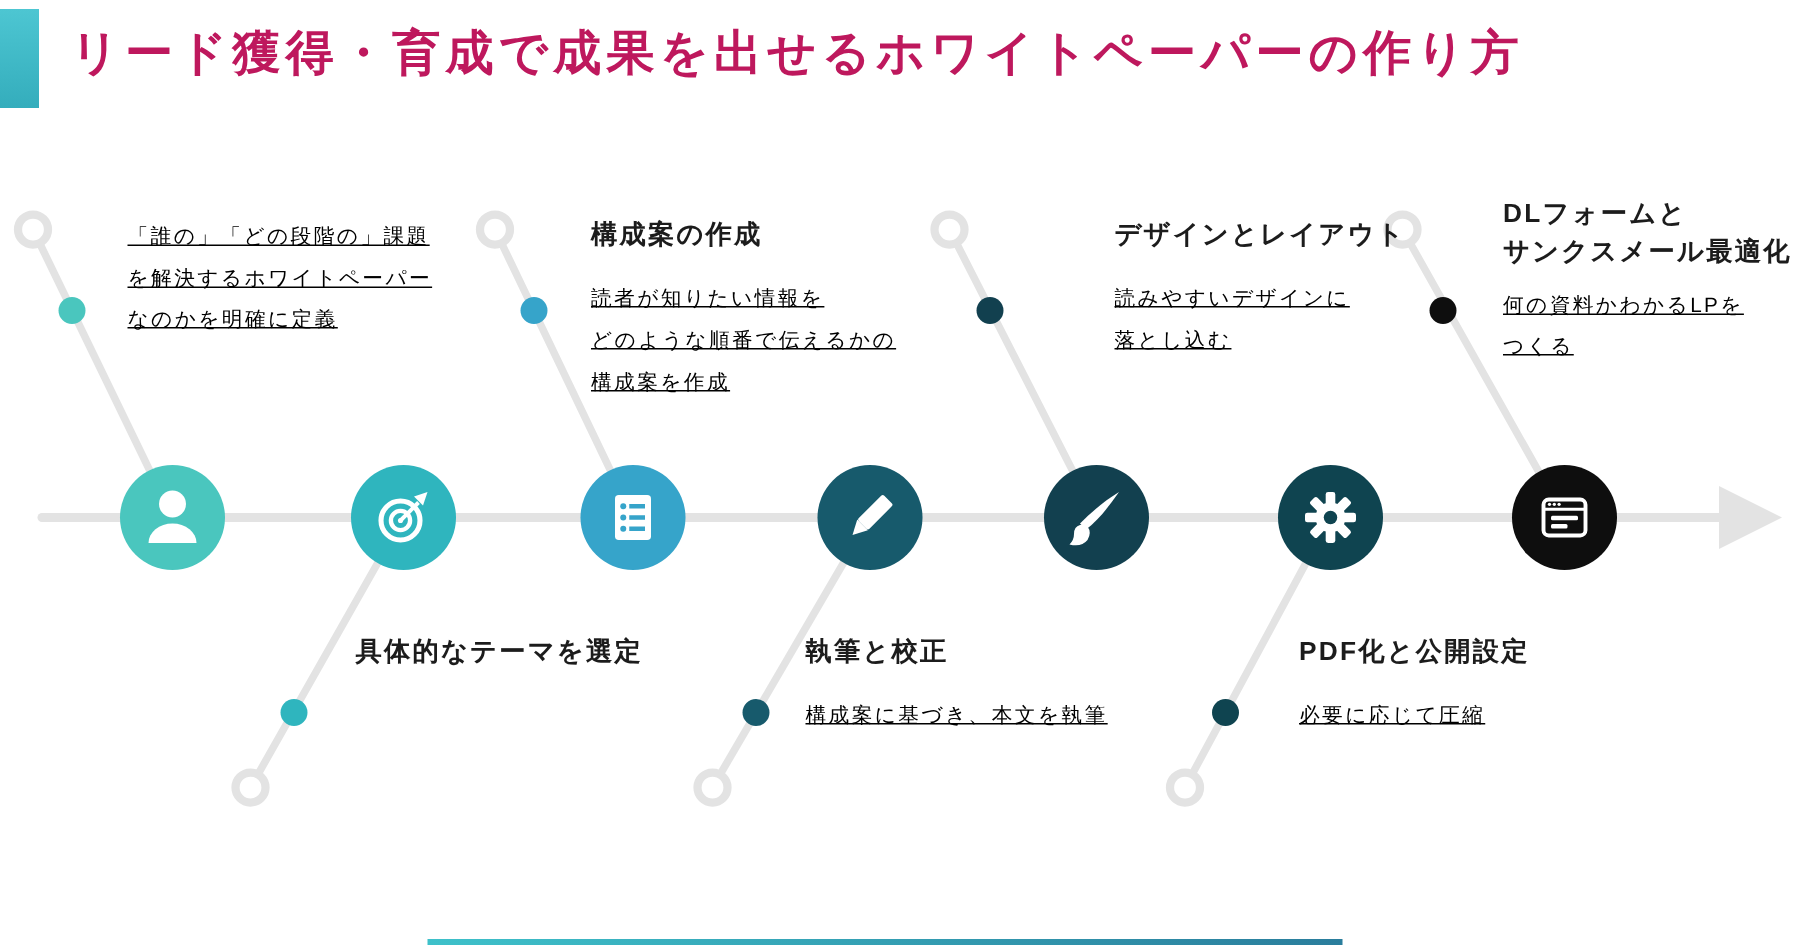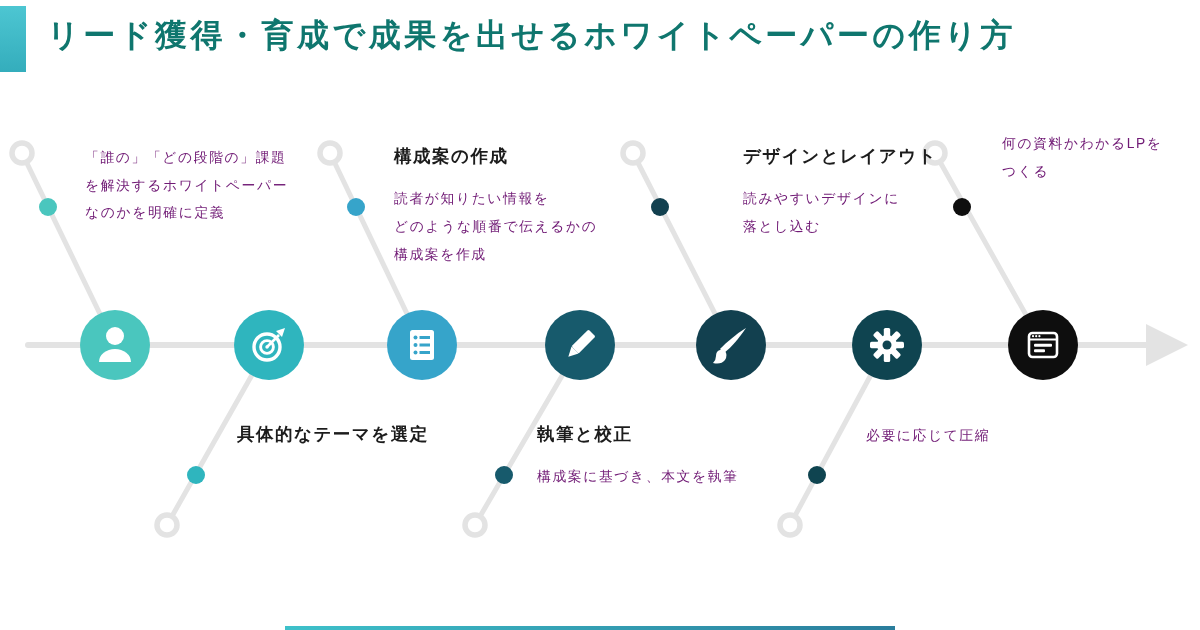--- a/index.html
+++ b/index.html
@@ -3,31 +3,31 @@
 <meta charset="utf-8">
 <style>
   html,body{margin:0;padding:0;background:#ffffff;}
   .canvas{
     position:relative;width:1200px;height:630px;background:#ffffff;overflow:hidden;
     font-family:"Liberation Sans","DejaVu Sans",sans-serif;
   }
   .accent{position:absolute;left:0;top:6px;width:26px;height:66px;}
   .title{
     position:absolute;left:47px;top:14px;margin:0;
-    font-size:32px;font-weight:700;letter-spacing:3.5px;color:#0f766e;white-space:nowrap;
+    font-size:32px;font-weight:700;letter-spacing:3.5px;color:#be185d;white-space:nowrap;
   }
   .tl{position:absolute;left:0;top:0;}
   .txt{position:absolute;}
   .txt h3{
     margin:0 0 16px;font-size:17.5px;font-weight:700;letter-spacing:1.5px;
     color:#1c1c1c;line-height:1.45;white-space:pre-line;
   }
   .txt p{
-    margin:0;font-size:13.8px;letter-spacing:1.6px;color:#701a75;
-    line-height:2.0;white-space:pre-line;
+    margin:0;font-size:13.8px;letter-spacing:1.6px;color:#000000;
+    line-height:2.0;white-space:pre-line;text-decoration:underline;
   }
   .t1{left:85px;top:144px;width:255px;}
   .t3{left:394px;top:144px;width:265px;}
   .t5{left:704px;top:144px;width:245px;margin-left:39px;}
   .t7{left:1002px;top:130px;width:195px;}
   .t7 h3{margin-bottom:9px;}
   .t2{left:237px;top:422px;width:255px;}
   .t4{left:537px;top:422px;width:285px;}
   .t6{left:866px;top:422px;width:235px;}
   .footer-bar{position:absolute;left:285px;bottom:0;width:610px;height:4px;}
@@ -174,21 +174,24 @@
   <div class="txt t4">
     <h3>執筆と校正</h3>
     <p>構成案に基づき、本文を執筆</p>
   </div>
   <div class="txt t5">
     <h3>デザインとレイアウト</h3>
     <p>読みやすいデザインに
 落とし込む</p>
   </div>
   <div class="txt t6">
+    <h3>PDF化と公開設定</h3>
     <p>必要に応じて圧縮</p>
   </div>
   <div class="txt t7">
+    <h3>DLフォームと
+サンクスメール最適化</h3>
     <p>何の資料かわかるLPを
 つくる</p>
   </div>
 
   <div class="footer-bar" style="background: linear-gradient(90deg, rgb(62, 193, 202), rgb(42, 125, 156));"></div>
 </div>
 
 </body></html>

